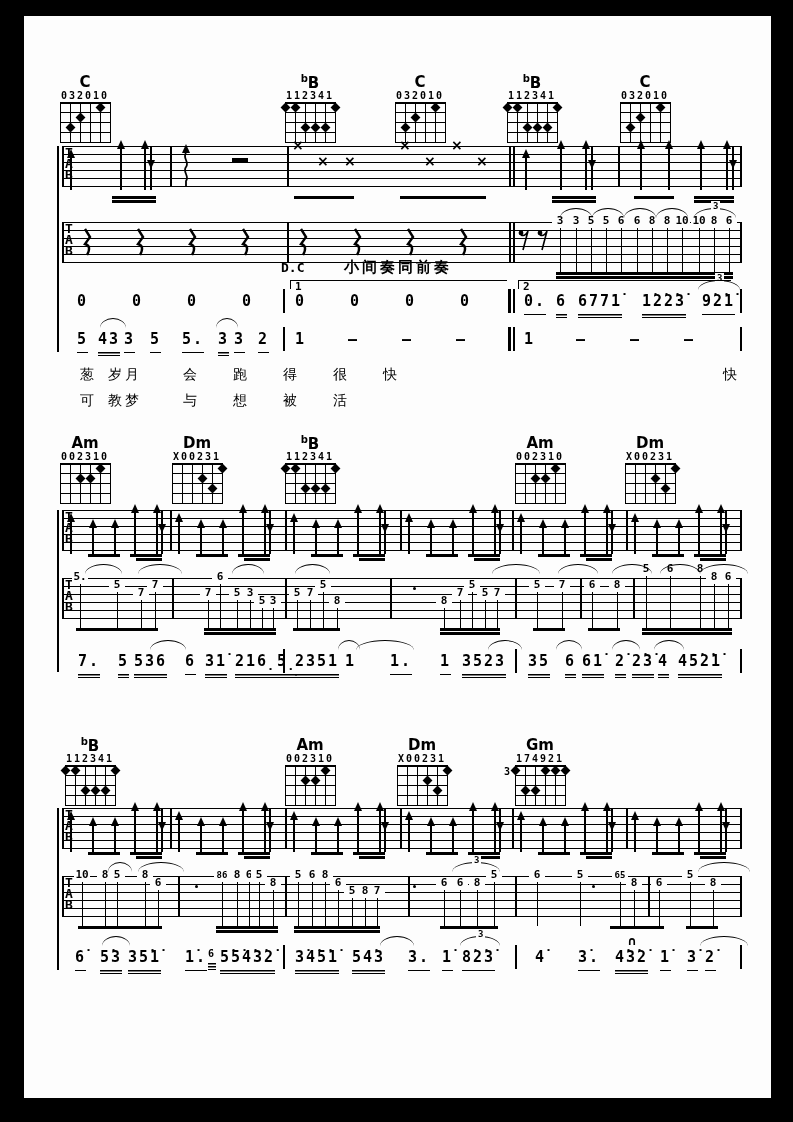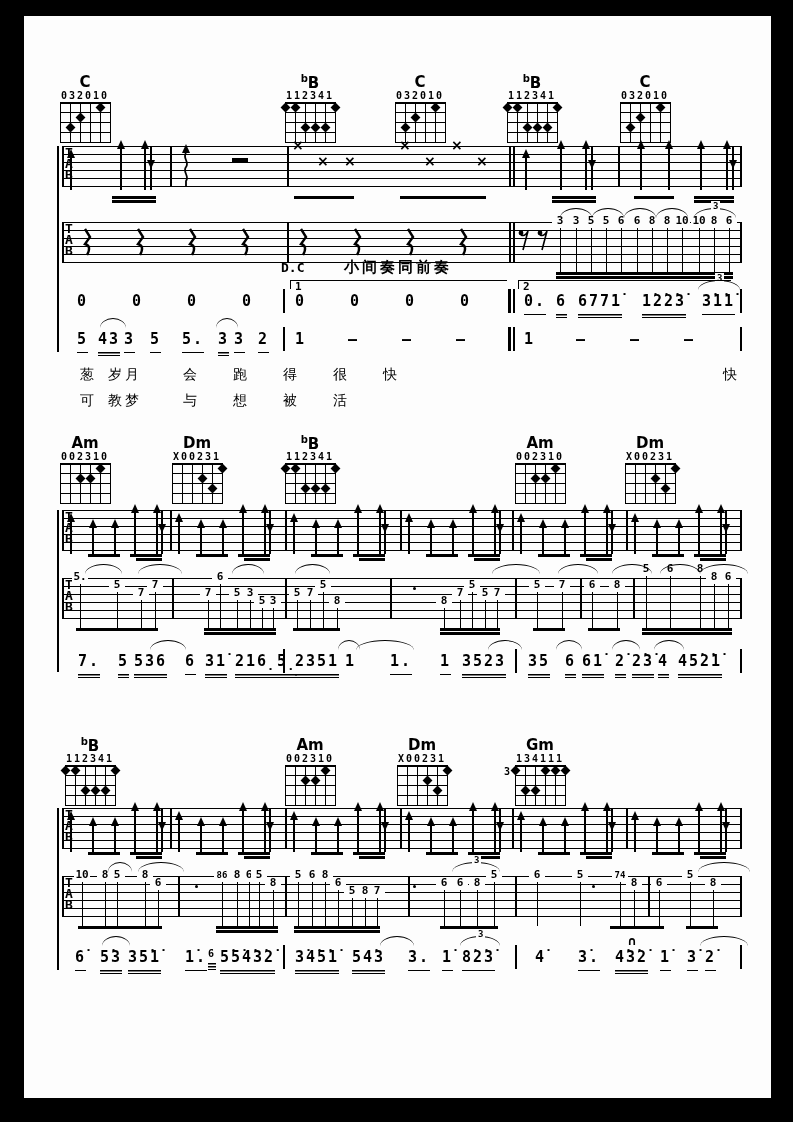--- a/index.html
+++ b/index.html
@@ -234,21 +234,21 @@
     <div style="position: absolute; left: 447px; top: 765px; width: 1px; height: 40px; background: rgb(0, 0, 0);"></div>
     <div style="position: absolute; left: 397px; top: 765px; width: 51px; height: 2px; background: rgb(0, 0, 0);"></div>
     <div style="position: absolute; left: 397px; top: 775px; width: 51px; height: 1px; background: rgb(0, 0, 0);"></div>
     <div style="position: absolute; left: 397px; top: 785px; width: 51px; height: 1px; background: rgb(0, 0, 0);"></div>
     <div style="position: absolute; left: 397px; top: 795px; width: 51px; height: 1px; background: rgb(0, 0, 0);"></div>
     <div style="position: absolute; left: 397px; top: 805px; width: 51px; height: 1px; background: rgb(0, 0, 0);"></div>
     <div style="position: absolute; left: 444px; top: 767px; width: 7px; height: 7px; background: rgb(0, 0, 0); transform: rotate(45deg);"></div>
     <div style="position: absolute; left: 424px; top: 777px; width: 7px; height: 7px; background: rgb(0, 0, 0); transform: rotate(45deg);"></div>
     <div style="position: absolute; left: 434px; top: 787px; width: 7px; height: 7px; background: rgb(0, 0, 0); transform: rotate(45deg);"></div>
     <div style="position: absolute; left: 510px; top: 736px; width: 60px; text-align: center; font: bold 15px &quot;DejaVu Sans&quot;, sans-serif; color: rgb(0, 0, 0);">Gm</div>
-    <div style="position: absolute; left: 506px; top: 753px; width: 68px; text-align: center; font: bold 10px &quot;DejaVu Sans Mono&quot;, monospace; letter-spacing: 2px; color: rgb(0, 0, 0);">134111</div>
+    <div style="position: absolute; left: 506px; top: 753px; width: 68px; text-align: center; font: bold 10px &quot;DejaVu Sans Mono&quot;, monospace; letter-spacing: 2px; color: rgb(0, 0, 0);">174921</div>
     <div style="position: absolute; left: 515px; top: 765px; width: 1px; height: 40px; background: rgb(0, 0, 0);"></div>
     <div style="position: absolute; left: 525px; top: 765px; width: 1px; height: 40px; background: rgb(0, 0, 0);"></div>
     <div style="position: absolute; left: 535px; top: 765px; width: 1px; height: 40px; background: rgb(0, 0, 0);"></div>
     <div style="position: absolute; left: 545px; top: 765px; width: 1px; height: 40px; background: rgb(0, 0, 0);"></div>
     <div style="position: absolute; left: 555px; top: 765px; width: 1px; height: 40px; background: rgb(0, 0, 0);"></div>
     <div style="position: absolute; left: 565px; top: 765px; width: 1px; height: 40px; background: rgb(0, 0, 0);"></div>
     <div style="position: absolute; left: 515px; top: 765px; width: 51px; height: 2px; background: rgb(0, 0, 0);"></div>
     <div style="position: absolute; left: 515px; top: 775px; width: 51px; height: 1px; background: rgb(0, 0, 0);"></div>
     <div style="position: absolute; left: 515px; top: 785px; width: 51px; height: 1px; background: rgb(0, 0, 0);"></div>
     <div style="position: absolute; left: 515px; top: 795px; width: 51px; height: 1px; background: rgb(0, 0, 0);"></div>
@@ -761,21 +761,21 @@
     <div style="position: absolute; left: 452px; top: 877px; width: 16px; text-align: center; font: bold 11px / 12px &quot;DejaVu Sans Mono&quot;, monospace; background: rgb(253, 253, 253); color: rgb(0, 0, 0);">6</div>
     <div style="position: absolute; left: 460px; top: 890px; width: 1px; height: 36px; background: rgb(0, 0, 0);"></div>
     <div style="position: absolute; left: 469px; top: 877px; width: 16px; text-align: center; font: bold 11px / 12px &quot;DejaVu Sans Mono&quot;, monospace; background: rgb(253, 253, 253); color: rgb(0, 0, 0);">8</div>
     <div style="position: absolute; left: 477px; top: 890px; width: 1px; height: 36px; background: rgb(0, 0, 0);"></div>
     <div style="position: absolute; left: 486px; top: 869px; width: 16px; text-align: center; font: bold 11px / 12px &quot;DejaVu Sans Mono&quot;, monospace; background: rgb(253, 253, 253); color: rgb(0, 0, 0);">5</div>
     <div style="position: absolute; left: 494px; top: 882px; width: 1px; height: 44px; background: rgb(0, 0, 0);"></div>
     <div style="position: absolute; left: 529px; top: 869px; width: 16px; text-align: center; font: bold 11px / 12px &quot;DejaVu Sans Mono&quot;, monospace; background: rgb(253, 253, 253); color: rgb(0, 0, 0);">6</div>
     <div style="position: absolute; left: 537px; top: 882px; width: 1px; height: 44px; background: rgb(0, 0, 0);"></div>
     <div style="position: absolute; left: 572px; top: 869px; width: 16px; text-align: center; font: bold 11px / 12px &quot;DejaVu Sans Mono&quot;, monospace; background: rgb(253, 253, 253); color: rgb(0, 0, 0);">5</div>
     <div style="position: absolute; left: 580px; top: 882px; width: 1px; height: 44px; background: rgb(0, 0, 0);"></div>
-    <div style="position: absolute; left: 612px; top: 869px; width: 16px; text-align: center; font: bold 9px / 12px &quot;DejaVu Sans Mono&quot;, monospace; background: rgb(253, 253, 253); color: rgb(0, 0, 0);">74</div>
+    <div style="position: absolute; left: 612px; top: 869px; width: 16px; text-align: center; font: bold 9px / 12px &quot;DejaVu Sans Mono&quot;, monospace; background: rgb(253, 253, 253); color: rgb(0, 0, 0);">65</div>
     <div style="position: absolute; left: 620px; top: 882px; width: 1px; height: 44px; background: rgb(0, 0, 0);"></div>
     <div style="position: absolute; left: 626px; top: 877px; width: 16px; text-align: center; font: bold 11px / 12px &quot;DejaVu Sans Mono&quot;, monospace; background: rgb(253, 253, 253); color: rgb(0, 0, 0);">8</div>
     <div style="position: absolute; left: 634px; top: 890px; width: 1px; height: 36px; background: rgb(0, 0, 0);"></div>
     <div style="position: absolute; left: 651px; top: 877px; width: 16px; text-align: center; font: bold 11px / 12px &quot;DejaVu Sans Mono&quot;, monospace; background: rgb(253, 253, 253); color: rgb(0, 0, 0);">6</div>
     <div style="position: absolute; left: 659px; top: 890px; width: 1px; height: 36px; background: rgb(0, 0, 0);"></div>
     <div style="position: absolute; left: 682px; top: 869px; width: 16px; text-align: center; font: bold 11px / 12px &quot;DejaVu Sans Mono&quot;, monospace; background: rgb(253, 253, 253); color: rgb(0, 0, 0);">5</div>
     <div style="position: absolute; left: 690px; top: 882px; width: 1px; height: 44px; background: rgb(0, 0, 0);"></div>
     <div style="position: absolute; left: 705px; top: 877px; width: 16px; text-align: center; font: bold 11px / 12px &quot;DejaVu Sans Mono&quot;, monospace; background: rgb(253, 253, 253); color: rgb(0, 0, 0);">8</div>
     <div style="position: absolute; left: 713px; top: 890px; width: 1px; height: 36px; background: rgb(0, 0, 0);"></div>
     <div style="position: absolute; left: 195px; top: 885px; width: 3px; height: 3px; border-radius: 50%; background: rgb(0, 0, 0);"></div>
@@ -799,21 +799,21 @@
     <div style="position: absolute; left: 187px; top: 292px; white-space: nowrap; font: bold 15px &quot;DejaVu Sans Mono&quot;, monospace; letter-spacing: 2px; color: rgb(0, 0, 0);">0</div>
     <div style="position: absolute; left: 242px; top: 292px; white-space: nowrap; font: bold 15px &quot;DejaVu Sans Mono&quot;, monospace; letter-spacing: 2px; color: rgb(0, 0, 0);">0</div>
     <div style="position: absolute; left: 295px; top: 292px; white-space: nowrap; font: bold 15px &quot;DejaVu Sans Mono&quot;, monospace; letter-spacing: 2px; color: rgb(0, 0, 0);">0</div>
     <div style="position: absolute; left: 350px; top: 292px; white-space: nowrap; font: bold 15px &quot;DejaVu Sans Mono&quot;, monospace; letter-spacing: 2px; color: rgb(0, 0, 0);">0</div>
     <div style="position: absolute; left: 405px; top: 292px; white-space: nowrap; font: bold 15px &quot;DejaVu Sans Mono&quot;, monospace; letter-spacing: 2px; color: rgb(0, 0, 0);">0</div>
     <div style="position: absolute; left: 460px; top: 292px; white-space: nowrap; font: bold 15px &quot;DejaVu Sans Mono&quot;, monospace; letter-spacing: 2px; color: rgb(0, 0, 0);">0</div>
     <div style="position: absolute; left: 524px; top: 292px; white-space: nowrap; font: bold 15px &quot;DejaVu Sans Mono&quot;, monospace; letter-spacing: 2px; color: rgb(0, 0, 0); background-image: linear-gradient(rgb(0, 0, 0), rgb(0, 0, 0)); background-size: 100% 1.5px; background-position: 0px calc(100% + 0px); background-repeat: no-repeat; padding-bottom: 5px;">0.</div>
     <div style="position: absolute; left: 556px; top: 292px; white-space: nowrap; font: bold 15px &quot;DejaVu Sans Mono&quot;, monospace; letter-spacing: 2px; color: rgb(0, 0, 0); background-image: linear-gradient(rgb(0, 0, 0), rgb(0, 0, 0)), linear-gradient(rgb(0, 0, 0), rgb(0, 0, 0)); background-size: 100% 1.5px; background-position: 0px calc(100% + 0px), 0px calc(100% - 3px); background-repeat: no-repeat; padding-bottom: 8px;">6</div>
     <div style="position: absolute; left: 578px; top: 292px; white-space: nowrap; font: bold 15px &quot;DejaVu Sans Mono&quot;, monospace; letter-spacing: 2px; color: rgb(0, 0, 0); background-image: linear-gradient(rgb(0, 0, 0), rgb(0, 0, 0)), linear-gradient(rgb(0, 0, 0), rgb(0, 0, 0)); background-size: 100% 1.5px; background-position: 0px calc(100% + 0px), 0px calc(100% - 3px); background-repeat: no-repeat; padding-bottom: 8px;">6771̇</div>
     <div style="position: absolute; left: 642px; top: 292px; white-space: nowrap; font: bold 15px &quot;DejaVu Sans Mono&quot;, monospace; letter-spacing: 2px; color: rgb(0, 0, 0); background-image: linear-gradient(rgb(0, 0, 0), rgb(0, 0, 0)), linear-gradient(rgb(0, 0, 0), rgb(0, 0, 0)); background-size: 100% 1.5px; background-position: 0px calc(100% + 0px), 0px calc(100% - 3px); background-repeat: no-repeat; padding-bottom: 8px;">1̇2̇2̇3̇</div>
-    <div style="position: absolute; left: 702px; top: 292px; white-space: nowrap; font: bold 15px &quot;DejaVu Sans Mono&quot;, monospace; letter-spacing: 2px; color: rgb(0, 0, 0); background-image: linear-gradient(rgb(0, 0, 0), rgb(0, 0, 0)); background-size: 100% 1.5px; background-position: 0px calc(100% + 0px); background-repeat: no-repeat; padding-bottom: 5px;">3̇1̇1̇</div>
+    <div style="position: absolute; left: 702px; top: 292px; white-space: nowrap; font: bold 15px &quot;DejaVu Sans Mono&quot;, monospace; letter-spacing: 2px; color: rgb(0, 0, 0); background-image: linear-gradient(rgb(0, 0, 0), rgb(0, 0, 0)); background-size: 100% 1.5px; background-position: 0px calc(100% + 0px); background-repeat: no-repeat; padding-bottom: 5px;">9̇2̇1̇</div>
     <div style="position: absolute; left: 283px; top: 289px; width: 1.5px; height: 24px; background: rgb(0, 0, 0);"></div>
     <div style="position: absolute; left: 508px; top: 289px; width: 3px; height: 24px; background: rgb(0, 0, 0);"></div>
     <div style="position: absolute; left: 513px; top: 289px; width: 1.5px; height: 24px; background: rgb(0, 0, 0);"></div>
     <div style="position: absolute; left: 740px; top: 289px; width: 1.5px; height: 24px; background: rgb(0, 0, 0);"></div>
     <div style="position: absolute; left: 698px; top: 280px; width: 42px; height: 9px; border-top: 1.6px solid rgb(0, 0, 0); border-radius: 50% 50% 0px 0px / 100% 100% 0px 0px;"></div>
     <div style="position: absolute; left: 715px; top: 273px; font: bold 9px &quot;DejaVu Sans Mono&quot;, monospace; background: rgb(253, 253, 253); padding: 0px 2px; color: rgb(0, 0, 0);">3</div>
     <div style="position: absolute; left: 77px; top: 330px; white-space: nowrap; font: bold 15px &quot;DejaVu Sans Mono&quot;, monospace; letter-spacing: 2px; color: rgb(0, 0, 0); background-image: linear-gradient(rgb(0, 0, 0), rgb(0, 0, 0)); background-size: 100% 1.5px; background-position: 0px calc(100% + 0px); background-repeat: no-repeat; padding-bottom: 5px;">5</div>
     <div style="position: absolute; left: 98px; top: 330px; white-space: nowrap; font: bold 15px &quot;DejaVu Sans Mono&quot;, monospace; letter-spacing: 2px; color: rgb(0, 0, 0); background-image: linear-gradient(rgb(0, 0, 0), rgb(0, 0, 0)), linear-gradient(rgb(0, 0, 0), rgb(0, 0, 0)); background-size: 100% 1.5px; background-position: 0px calc(100% + 0px), 0px calc(100% - 3px); background-repeat: no-repeat; padding-bottom: 8px;">43</div>
     <div style="position: absolute; left: 124px; top: 330px; white-space: nowrap; font: bold 15px &quot;DejaVu Sans Mono&quot;, monospace; letter-spacing: 2px; color: rgb(0, 0, 0); background-image: linear-gradient(rgb(0, 0, 0), rgb(0, 0, 0)); background-size: 100% 1.5px; background-position: 0px calc(100% + 0px); background-repeat: no-repeat; padding-bottom: 5px;">3</div>
     <div style="position: absolute; left: 150px; top: 330px; white-space: nowrap; font: bold 15px &quot;DejaVu Sans Mono&quot;, monospace; letter-spacing: 2px; color: rgb(0, 0, 0); background-image: linear-gradient(rgb(0, 0, 0), rgb(0, 0, 0)); background-size: 100% 1.5px; background-position: 0px calc(100% + 0px); background-repeat: no-repeat; padding-bottom: 5px;">5</div>

